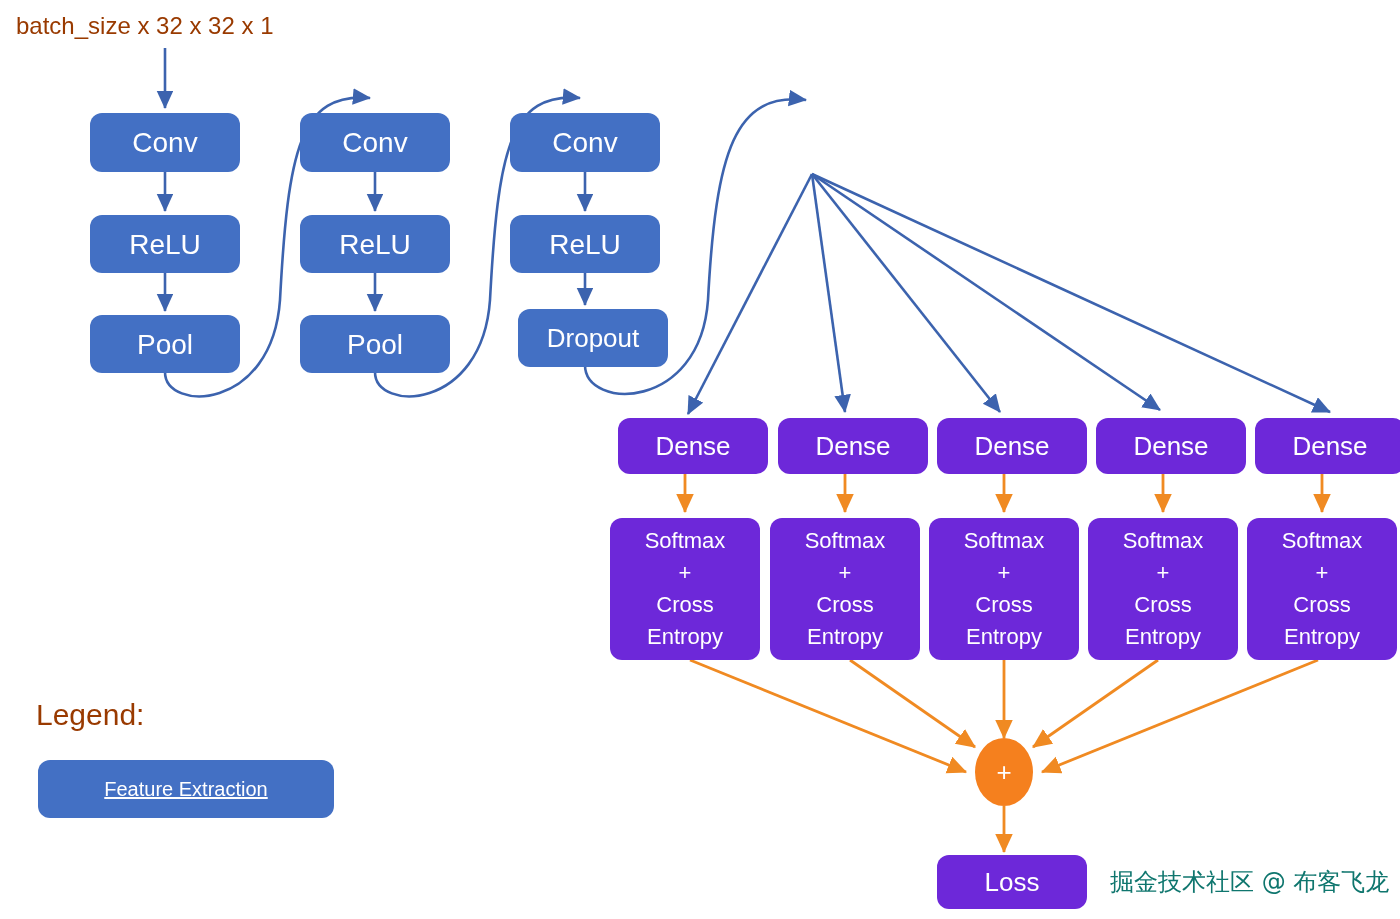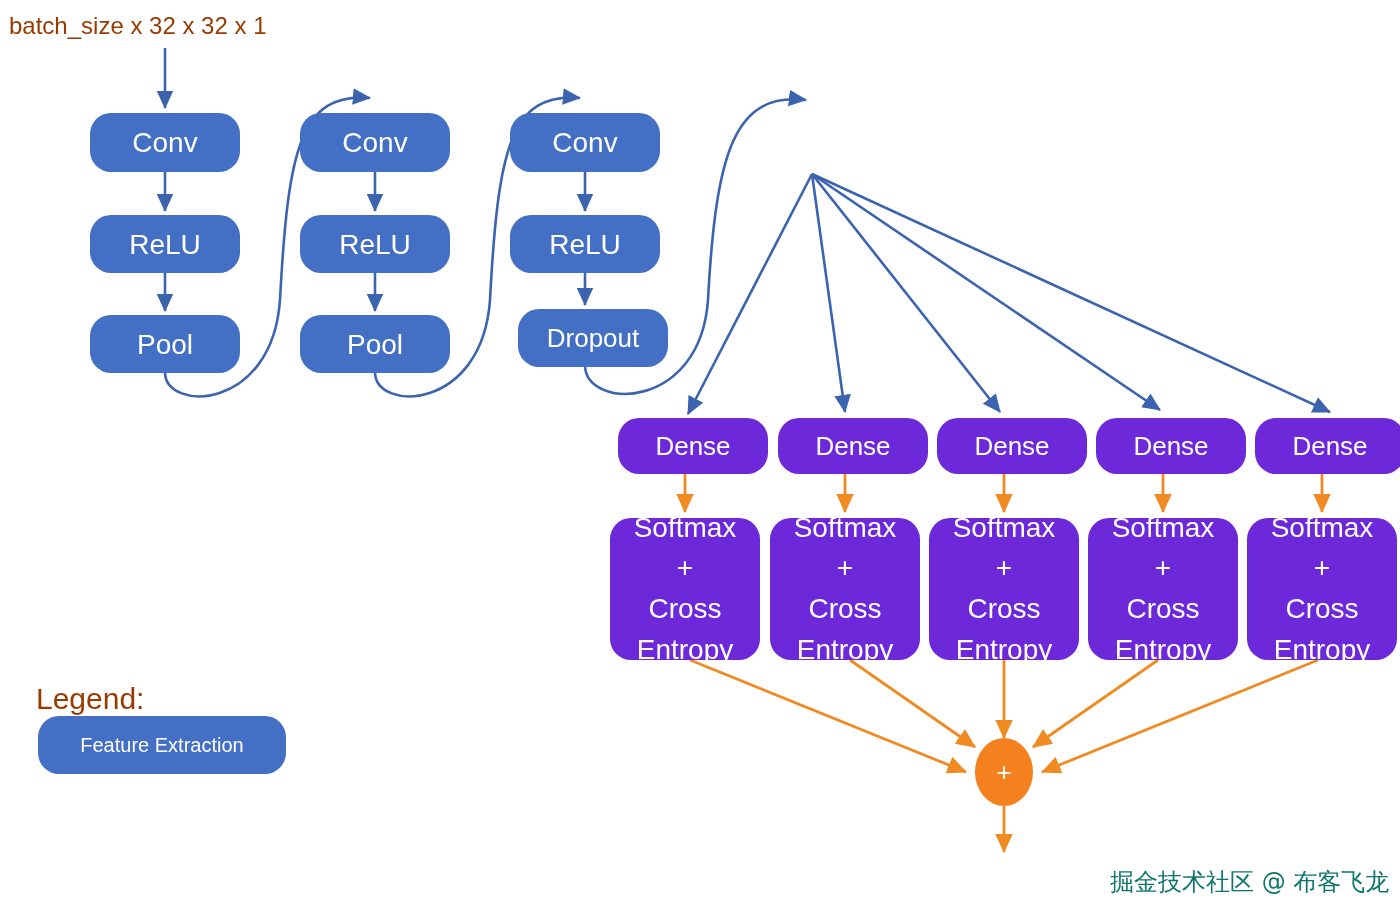--- a/index.html
+++ b/index.html
@@ -1,28 +1,28 @@
 <!DOCTYPE html>
 <html><head>
 <meta charset="utf-8">
 <style>
   html,body{margin:0;padding:0;background:#ffffff;}
   body{width:1400px;height:919px;overflow:hidden;font-family:"Liberation Sans","DejaVu Sans",sans-serif;}
   #stage{position:relative;width:1400px;height:919px;background:#fff;}
   #wires{position:absolute;left:0;top:0;width:1400px;height:919px;}
   .node{position:absolute;display:flex;align-items:center;justify-content:center;
-        text-align:center;color:#ffffff;border-radius:21px;box-sizing:border-box;
+        text-align:center;color:#ffffff;border-radius:12px;box-sizing:border-box;
         line-height:1.25;}
   .blue{background:#4370C4;}
   .orange{background:#6d28d9;}
   .lbl-28{font-size:28px;}
   .lbl-26{font-size:26px;margin-left:8px;}
   .lbl-24{font-size:24px;}
   .lbl-20{font-size:20px;}
-  .softmax{flex-direction:column;justify-content:center;font-size:28px;}
+  .softmax{flex-direction:column;justify-content:center;font-size:22px;}
   .softmax span{display:block;line-height:1.45;}
   .plus{position:absolute;border-radius:50%;background:#F5801E;color:#fff;
         display:flex;align-items:center;justify-content:center;font-size:26px;}
   .headtext{position:absolute;color:#993A00;font-size:24px;white-space:nowrap;}
   .legendtitle{position:absolute;color:#993A00;font-size:30px;white-space:nowrap;}
   .wm{position:absolute;color:#0f766e;font-size:24px;white-space:nowrap;
       font-family:"DejaVu Sans",sans-serif;}
 </style>
 </head>
 <body>
@@ -74,21 +74,21 @@
       <path d="M690,660 L966,772"></path>
       <path d="M850,660 L975,747"></path>
       <path d="M1004,660 L1004,738"></path>
       <path d="M1158,660 L1033,747"></path>
       <path d="M1318,660 L1042,772"></path>
 
       <path d="M1004,806 L1004,852"></path>
     </g>
   </svg>
 
-  <div class="headtext" style="left:9px;top:12px;">batch_size x 32 x 32 x 1</div>
+  <div class="headtext" style="left:16px;top:12px;">batch_size x 32 x 32 x 1</div>
 
   <div class="node blue lbl-28" style="left:90px;top:113px;width:150px;height:59px;">Conv</div>
   <div class="node blue lbl-28" style="left:90px;top:215px;width:150px;height:58px;">ReLU</div>
   <div class="node blue lbl-28" style="left:90px;top:315px;width:150px;height:58px;">Pool</div>
 
   <div class="node blue lbl-28" style="left:300px;top:113px;width:150px;height:59px;">Conv</div>
   <div class="node blue lbl-28" style="left:300px;top:215px;width:150px;height:58px;">ReLU</div>
   <div class="node blue lbl-28" style="left:300px;top:315px;width:150px;height:58px;">Pool</div>
 
   <div class="node blue lbl-28" style="left:510px;top:113px;width:150px;height:59px;">Conv</div>
@@ -128,19 +128,20 @@
   </div>
   <div class="node orange softmax" style="left:1247px;top:518px;width:150px;height:142px;">
     <span>Softmax</span>
     <span>+</span>
     <span>Cross</span>
     <span>Entropy</span>
   </div>
 
   <div class="plus" style="left:975px;top:738px;width:58px;height:68px;border-radius:50%;">+</div>
 
+  <div class="node orange lbl-26" style="left:929px;top:855px;width:150px;height:54px;">Loss</div>
 
   <div class="wm" style="left:1110px;top:866px;">掘金技术社区 @ 布客飞龙</div>
 
-  <div class="legendtitle" style="left:36px;top:682px;">Legend:</div>
-  <div class="node blue lbl-20" style="left:38px;top:716px;width:248px;height:58px;">Feature Extraction</div>
+  <div class="legendtitle" style="left:36px;top:698px;">Legend:</div>
+  <div class="node blue lbl-20" style="left:38px;top:760px;width:296px;height:58px;text-decoration:underline;">Feature Extraction</div>
 
 </div>
 
 </body></html>

